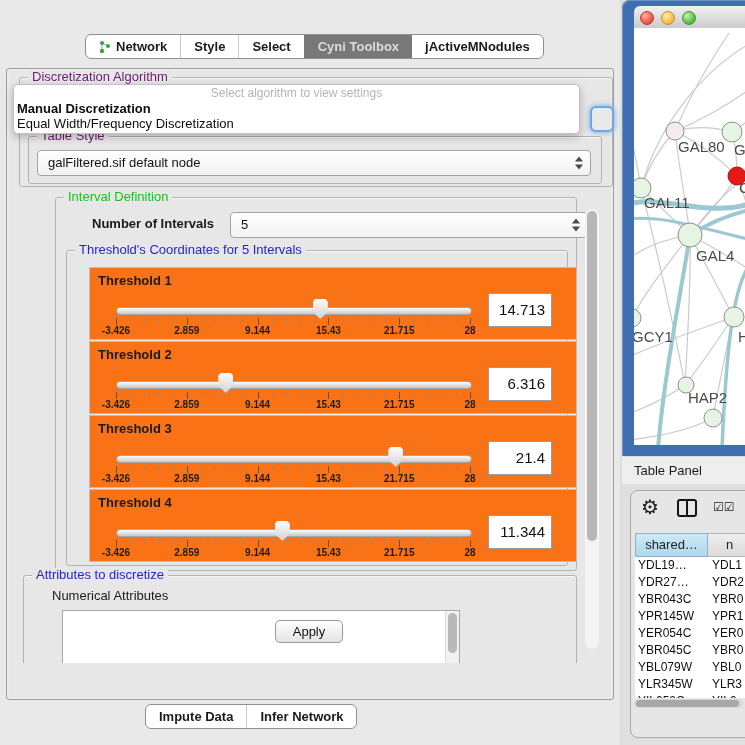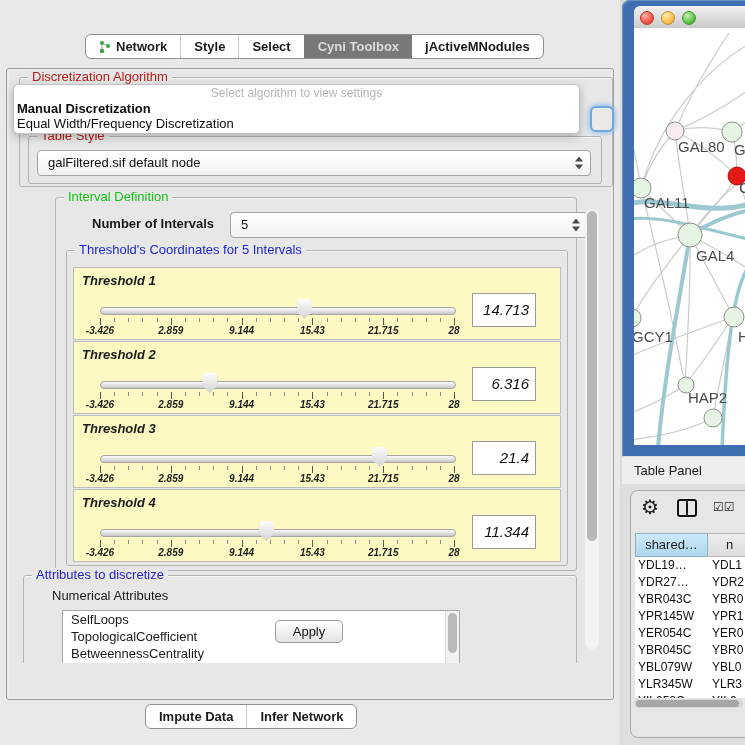--- a/index.html
+++ b/index.html
@@ -19,21 +19,21 @@
   .tab{padding:0 13px;line-height:23px;display:flex;align-items:center;gap:5px;white-space:nowrap;}
   .tab + .tab{border-left:1px solid #c8c8c8;}
   .tab.sel{background:#787878;color:#dcdcdc;border-left:1px solid #787878;}
   .tab.sel + .tab{border-left:none;}
   .outerbox{position:absolute;left:6px;top:68px;width:606px;height:630px;background:#e7e7e7;
     border:1px solid #9e9e9e;border-radius:3px;box-shadow:inset 0 0 0 2px #ececec;}
   .grp{position:absolute;border:1px solid #b3b3b3;border-radius:3px;
     box-shadow:inset 0 1px 0 rgba(255,255,255,.65);}
   .grp-label{position:absolute;top:-8px;left:8px;background:#e7e7e7;padding:0 4px;
     font-size:13px;line-height:14px;white-space:nowrap;}
-  .lab-dark{color:#b91c1c;}
+  .lab-dark{color:#701a75;}
   .lab-green{color:#16c216;}
   .lab-blue{color:#2424d0;}
   .g-disc{left:12px;top:8px;width:592px;height:108px;}
   .combo-frag{position:absolute;left:570px;top:28px;width:20px;height:22px;background:#e9e9e9;
     border:2px solid #6fa7e0;border-radius:6px;box-shadow:0 0 5px 1px #8cb8e8;}
   .g-table{left:8px;top:58px;width:572px;height:46px;}
   .combo{position:absolute;background:linear-gradient(#ffffff,#f2f2f2);border:1px solid #a3a3a3;
     border-radius:4px;font-size:13px;color:#111;}
   .combo .ctext{position:absolute;left:10px;top:0;line-height:24px;white-space:nowrap;}
   .spin{position:absolute;right:6px;top:50%;width:9px;height:13px;transform:translateY(-50%);}
@@ -43,22 +43,22 @@
   .spin:after{bottom:0;border-top:5px solid #4a4a4a;}
   .c-tabledata{left:8px;top:13px;width:552px;height:24px;}
   .viewport{position:absolute;left:12px;top:120px;width:592px;height:474px;overflow:hidden;}
   .vscroll{position:absolute;right:12px;top:20px;width:14px;height:440px;background:#f3f3f3;
     border-radius:7px;}
   .vthumb{position:absolute;left:2px;top:2px;width:10px;height:330px;background:#b7b7b7;border-radius:5px;}
   .g-interval{left:36px;top:8px;width:520px;height:372px;}
   .nil-label{position:absolute;left:36px;top:18px;font-size:13px;font-weight:bold;color:#1a1a1a;}
   .c-nintervals{left:174px;top:14px;width:356px;height:24px;}
   .g-thresh{left:10px;top:52px;width:500px;height:314px;}
-  .th-panel{position:absolute;left:6px;width:486px;height:71px;background:#fef9c3;
-    border:1px solid #bdbdbd;font-style:italic;}
+  .th-panel{position:absolute;left:22px;width:486px;height:71px;background:#f97316;
+    border:1px solid #bdbdbd;}
   .th-title{position:absolute;left:8px;top:5px;font-size:13px;font-weight:bold;color:#1a1a1a;}
   .track{position:absolute;left:26px;top:39px;width:354px;height:6px;border:1px solid #a5a5a5;
     border-radius:4px;background:linear-gradient(#fdfdfd,#c7c7c7);}
   .sthumb{position:absolute;top:31px;width:15px;height:20px;
     background:linear-gradient(#fcfcfc,#d2d2d2);
     clip-path:polygon(50% 100%,0 64%,0 14%,16% 0,84% 0,100% 14%,100% 64%);
     filter:drop-shadow(0 0 1px #767676);}
   .tick{position:absolute;width:1px;background:#8a8a8a;top:50px;height:4px;}
   .tick.major{height:7px;background:#555;}
   .ticklab{position:absolute;top:57px;transform:translateX(-50%);font-size:10px;
@@ -335,25 +335,20 @@
                   <div class="valbox">11.344</div>
                 </div>
               </div>
           </div>
         </div>
 
         <div class="grp g-attr">
           <span class="grp-label lab-blue">Attributes to discretize</span>
           <span class="numattr-label">Numerical Attributes</span>
           <div class="listbox">
-            <div id="attr-items">
-                <div class="attr-item">SelfLoops</div>
-                <div class="attr-item">TopologicalCoefficient</div>
-                <div class="attr-item">BetweennessCentrality</div>
-              </div>
             <div class="list-scroll">
                 <div class="list-thumb"></div>
               </div>
           </div>
         </div>
 
         <div class="vscroll">
             <div class="vthumb"></div>
           </div>
       </div>

